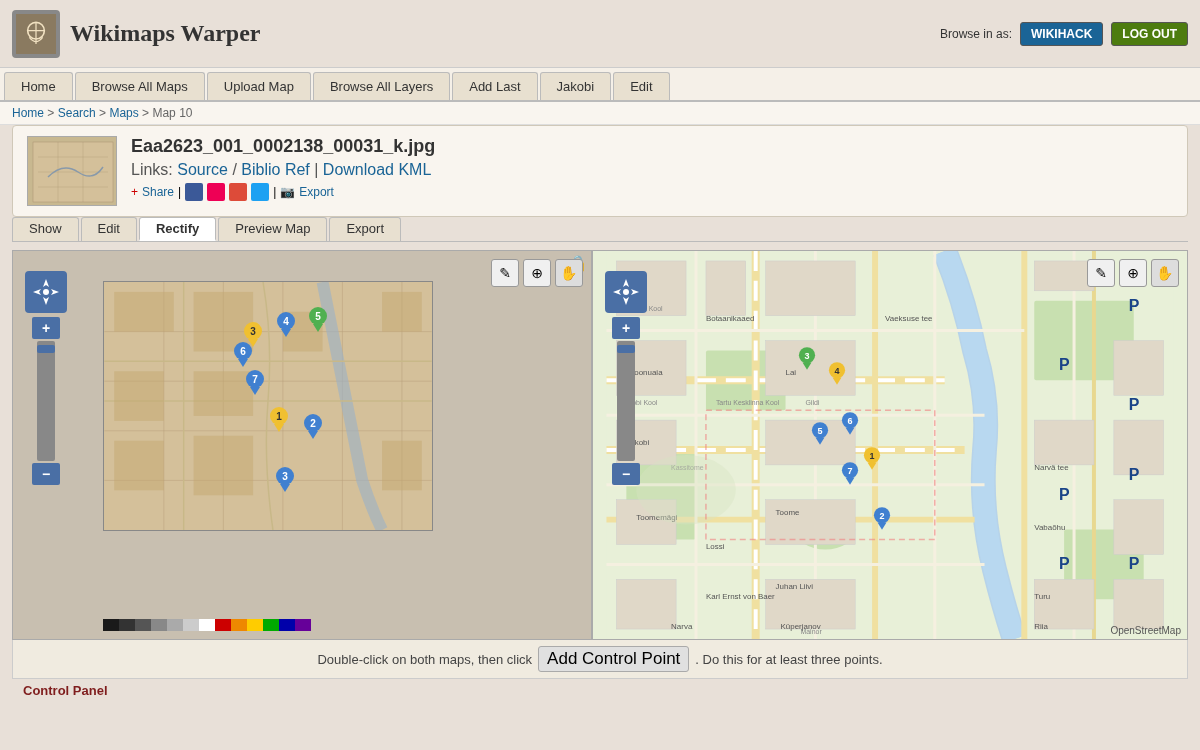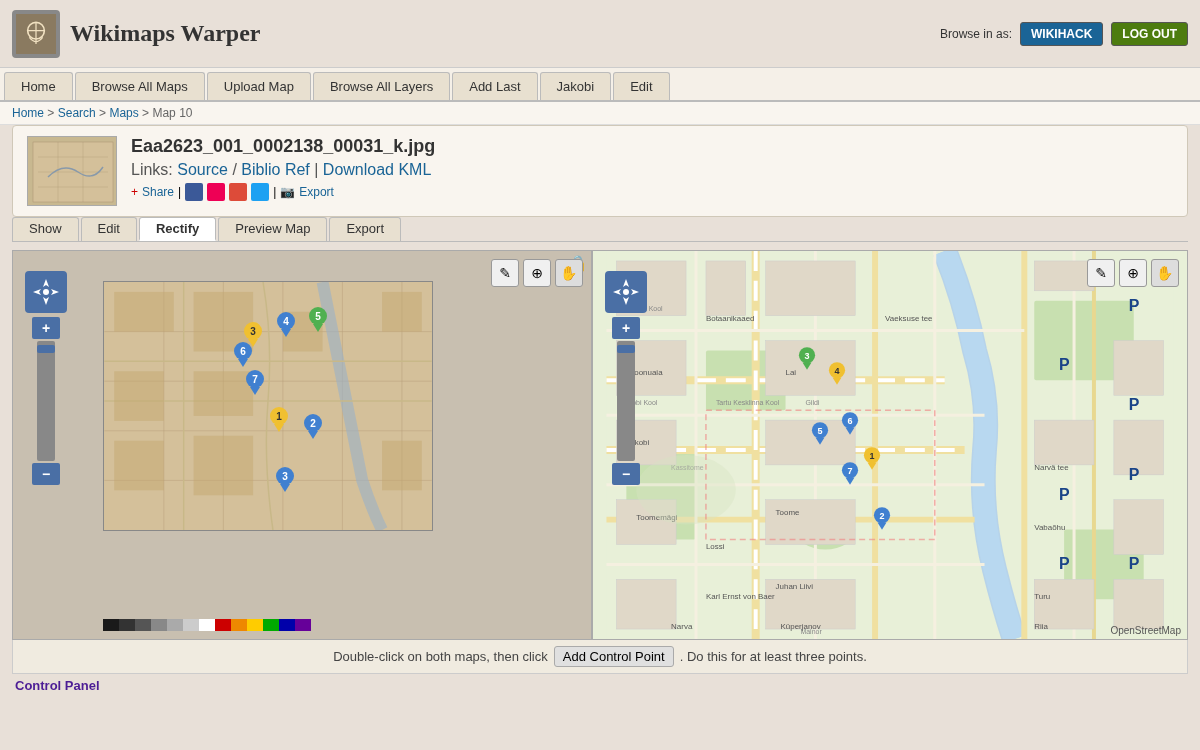--- a/index.html
+++ b/index.html
@@ -77,24 +77,24 @@
     
     #color-bar { position: absolute; bottom: 8px; left: 90px; display: flex; height: 12px; }
     .color-swatch { width: 16px; height: 12px; }
 
     
     #osm-map { width: 100%; height: 100%; background: #e8f0d8; position: relative; overflow: hidden; }
     #osm-attribution { position: absolute; bottom: 3px; right: 6px; font-size: 10px; color: #555; }
 
     
     #instruction { text-align: center; padding: 6px; font-size: 13px; color: #444; background: #f0ebe0; margin: 0 12px; border: 1px solid #ccc; border-top: none; display: flex; align-items: center; justify-content: center; gap: 6px; }
-    .add-cp-btn { padding: 2px 8px; background: #e0e0e0; border: 1px solid #aaa; border-radius: 3px; font-size: 13px; cursor: pointer; }
-
-    
-    #control-panel-label { padding: 4px 15px; font-size: 13px; font-weight: bold; color: #4c1d95; }
+    .add-cp-btn { padding: 2px 8px; background: #e0e0e0; border: 1px solid #aaa; border-radius: 3px; font-size: 17px; cursor: pointer; }
+
+    
+    #control-panel-label { padding: 4px 23px; font-size: 13px; font-weight: bold; color: #7f1d1d; }
 
     
     #osm-bg { width: 100%; height: 100%; }
   </style>
 </head>
 <body>
 
 <div id="header">
   <div id="header-left">
     <div id="logo-icon">

